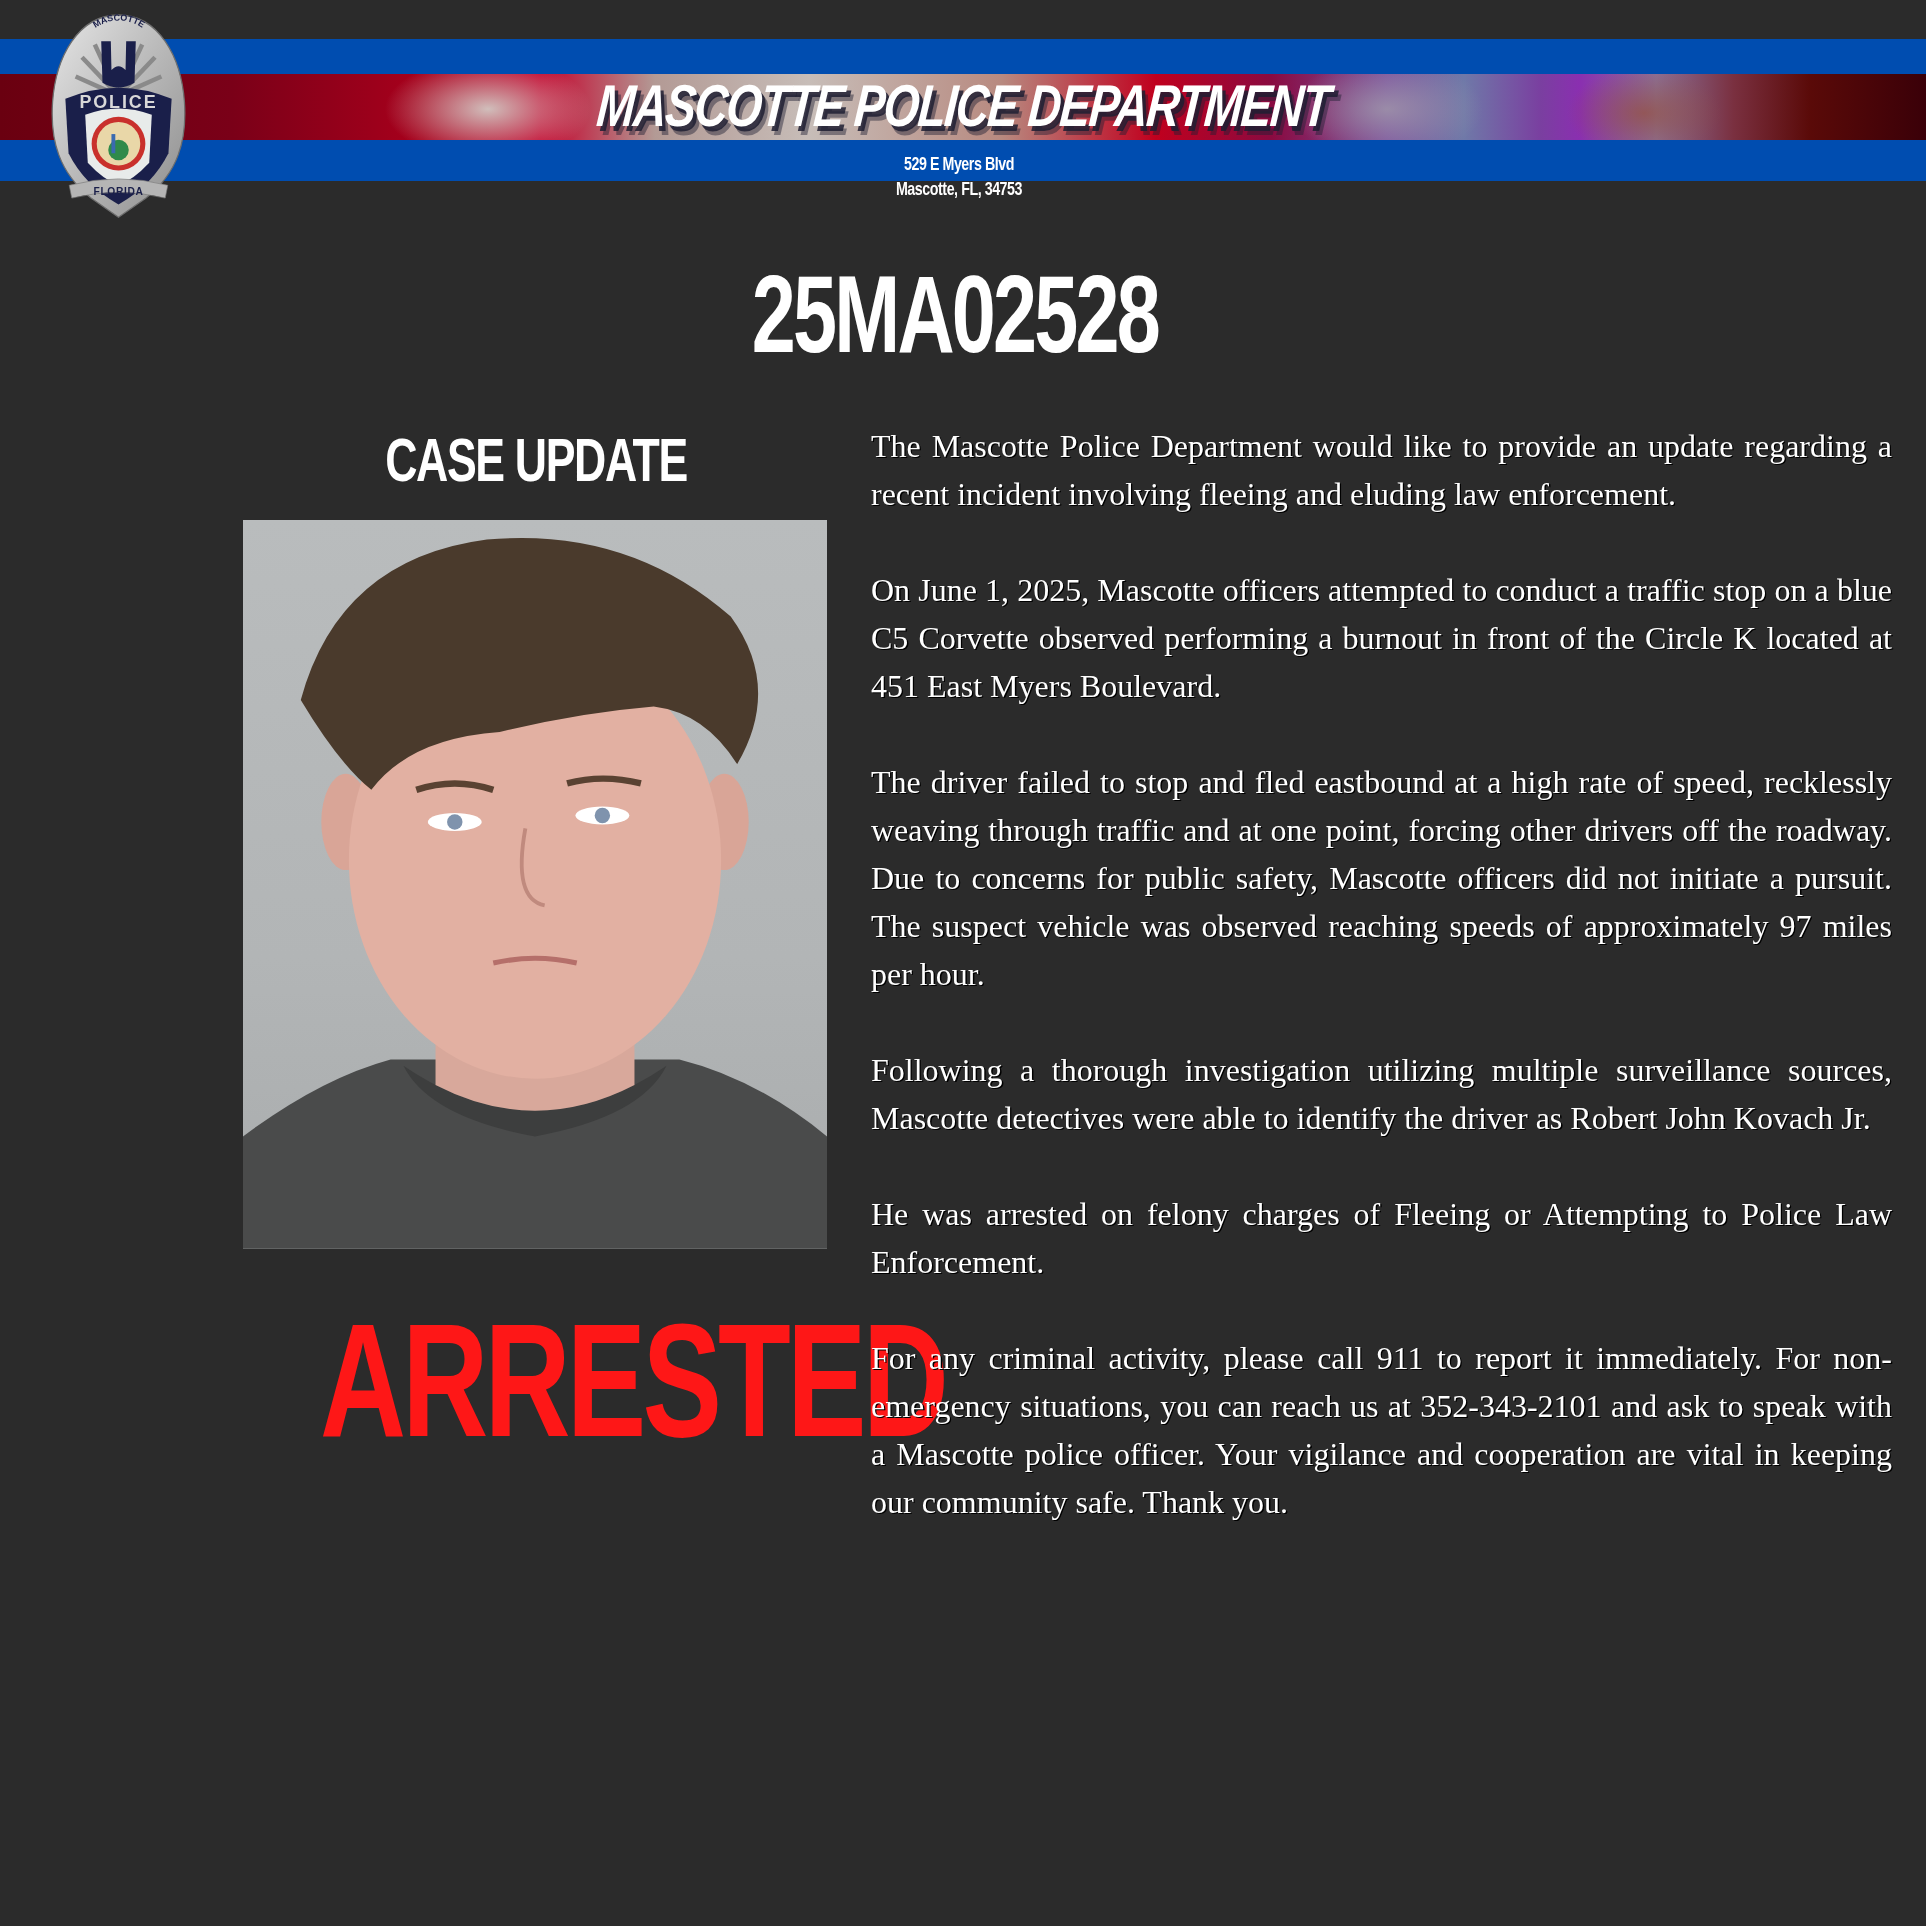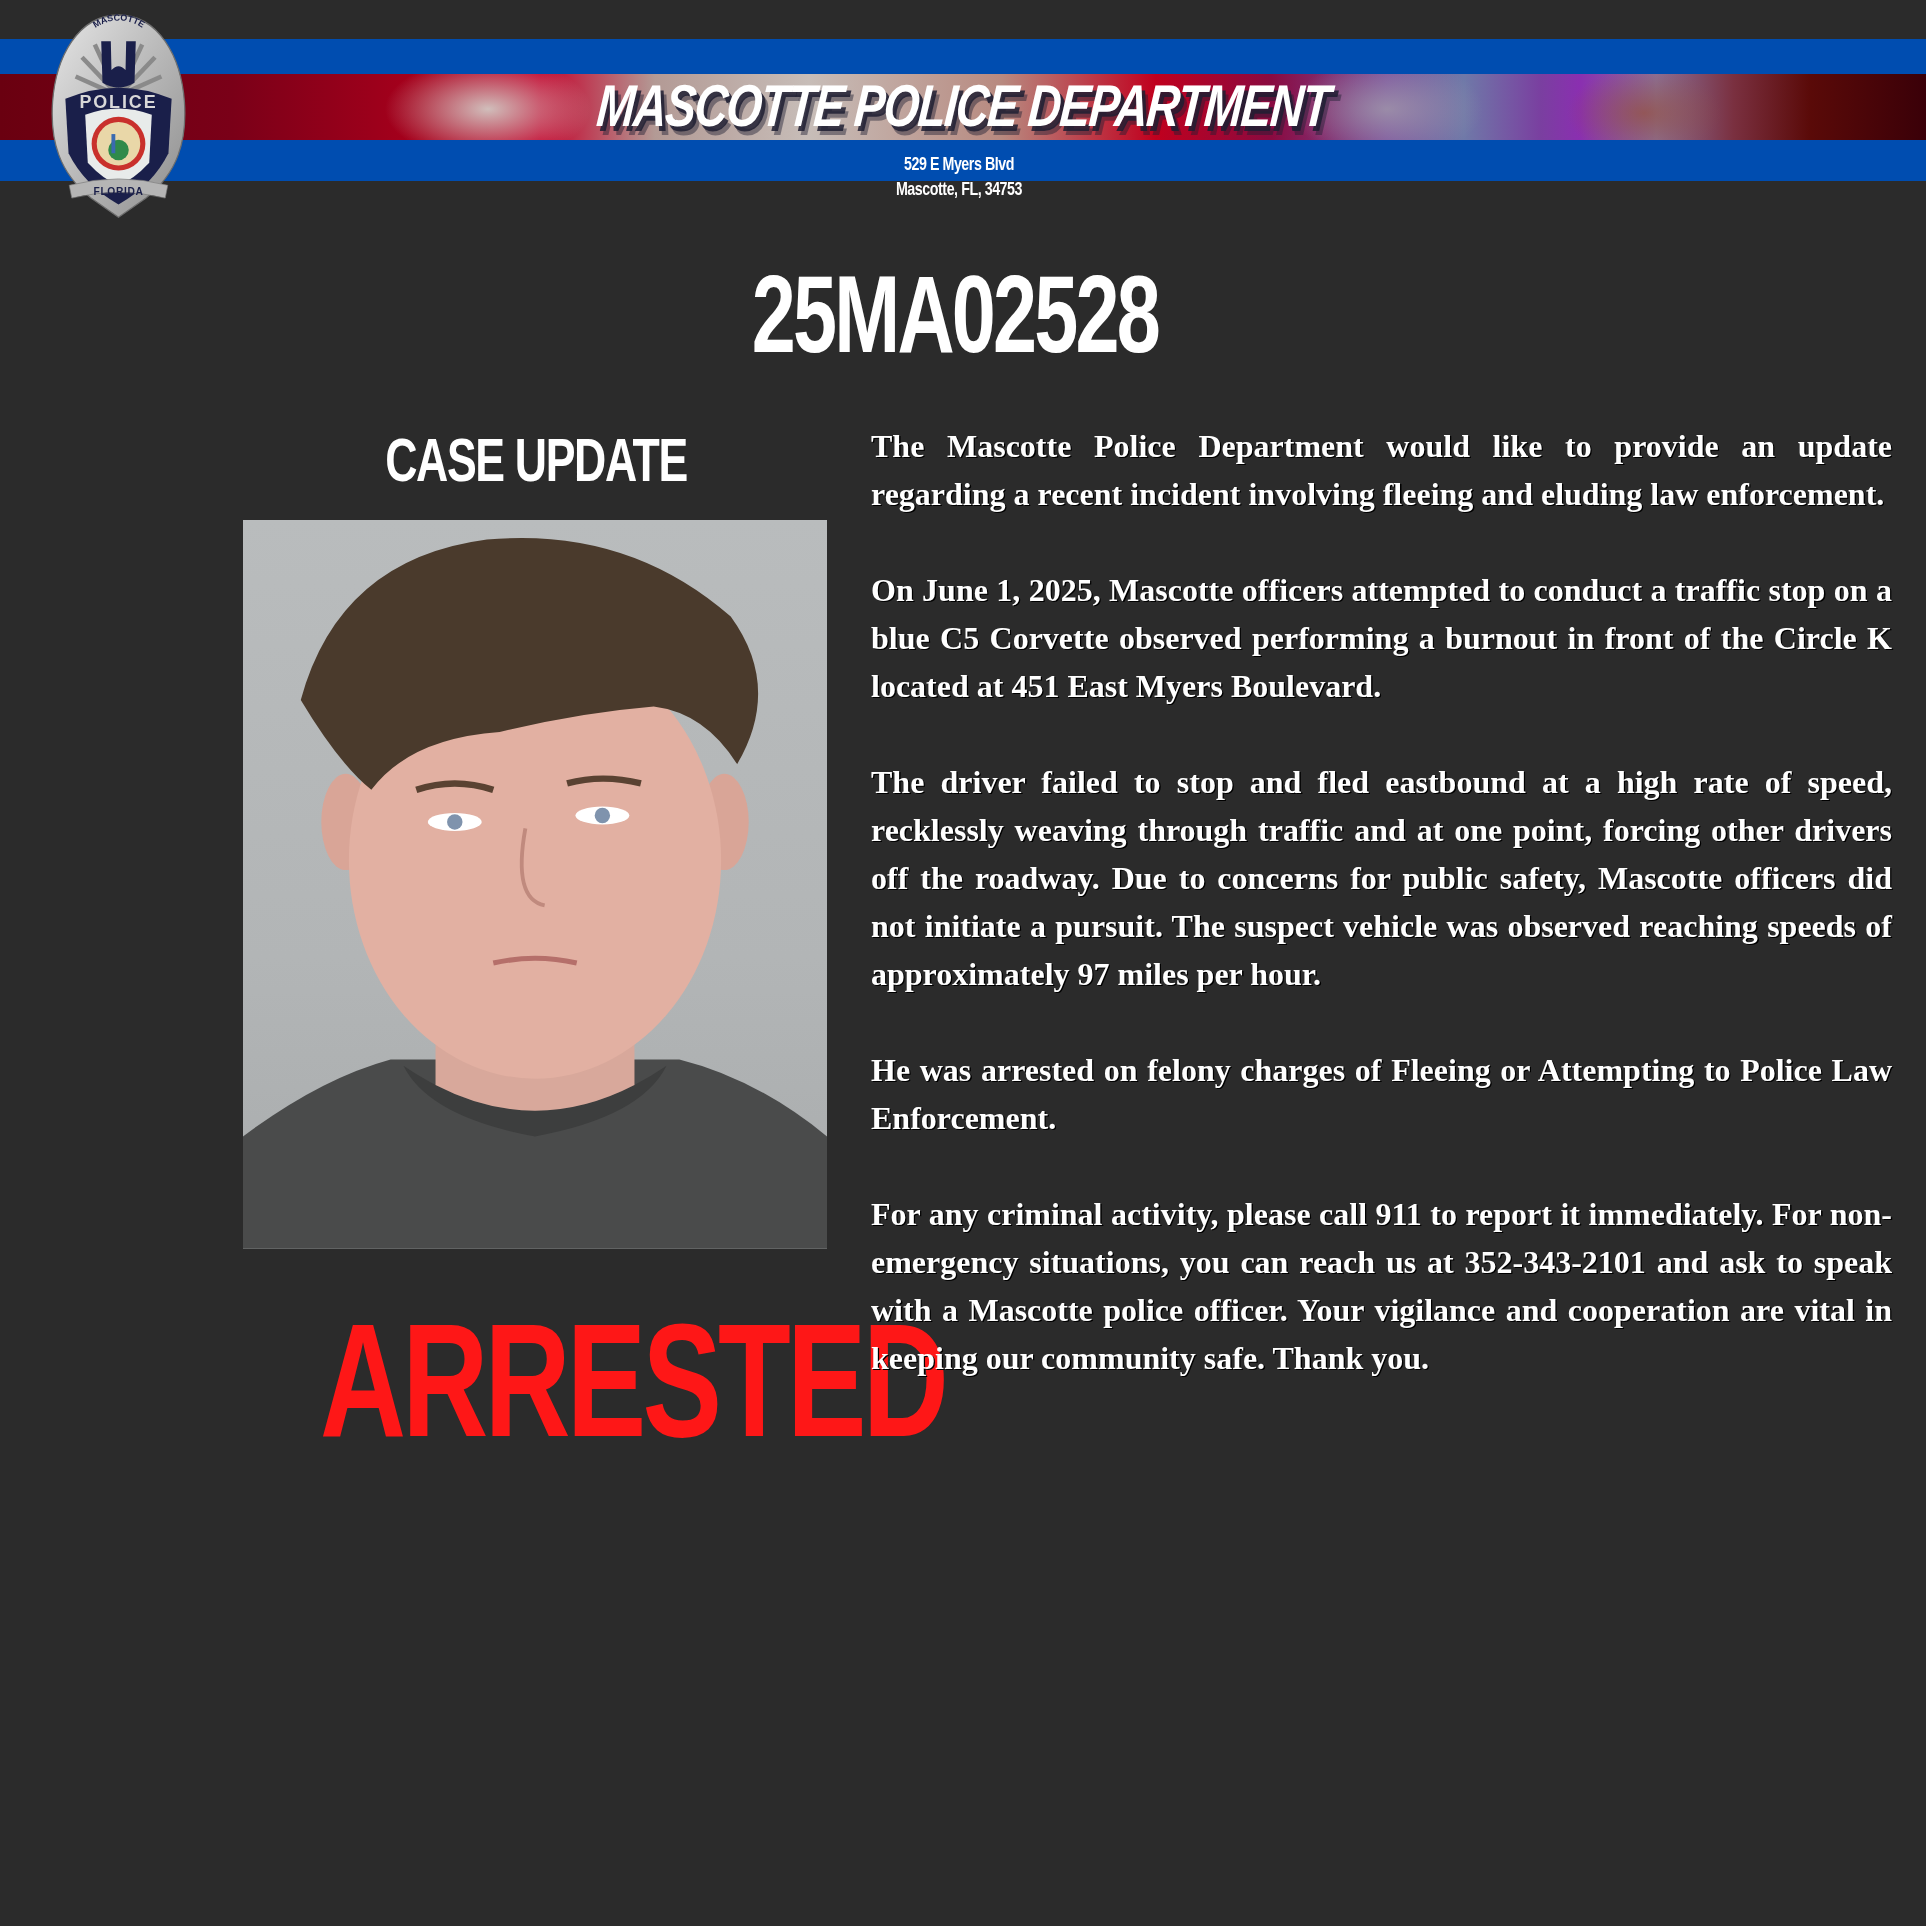--- a/index.html
+++ b/index.html
@@ -48,21 +48,20 @@
   .arrested {
     position:absolute; left:244px; width:584px; top:1303px; text-align:center;
     font-weight:bold; font-size:161px; line-height:154px; color:#fe1717; letter-spacing:-5.1px;
     transform:scaleX(0.74); transform-origin:292px 50%;
   }
   .body-text {
     position:absolute; left:871px; top:422px; width:1021px;
     font-family:"Liberation Serif", serif; font-size:32px; line-height:48px;
     text-align:justify; color:#fff;
     text-shadow: 1.3px 1.3px 0.6px #000;
-    font-weight: bold;
   }
   .body-text p { margin:0 0 48px 0; }
   .body-text p:last-child { margin-bottom:0; }
 </style>
 </head>
 <body>
 
 <div class="band-blue band-top"></div>
 <div class="strip"></div>
 <div class="band-blue band-bottom"></div>
@@ -127,16 +126,17 @@
     <path d="M390 690 Q455 675 520 690" stroke="#b56f6a" stroke-width="8" fill="none"></path>
   </svg>
 </div>
 
 <div class="arrested">ARRESTED</div>
 
 <div class="body-text">
   <p>The Mascotte Police Department would like to provide an update regarding a recent incident involving fleeing and eluding law enforcement.</p>
   <p>On June 1, 2025, Mascotte officers attempted to conduct a traffic stop on a blue C5 Corvette observed performing a burnout in front of the Circle K located at 451 East Myers Boulevard.</p>
   <p>The driver failed to stop and fled eastbound at a high rate of speed, recklessly weaving through traffic and at one point, forcing other drivers off the roadway. Due to concerns for public safety, Mascotte officers did not initiate a pursuit. The suspect vehicle was observed reaching speeds of approximately 97 miles per hour.</p>
+  <p>Following a thorough investigation utilizing multiple surveillance sources, Mascotte detectives were able to identify the driver as Robert John Kovach Jr.</p>
   <p>He was arrested on felony charges of Fleeing or Attempting to Police Law Enforcement.</p>
   <p>For any criminal activity, please call 911 to report it immediately. For non-emergency situations, you can reach us at 352-343-2101 and ask to speak with a Mascotte police officer. Your vigilance and cooperation are vital in keeping our community safe. Thank you.</p>
 </div>
 
 
 </body></html>

